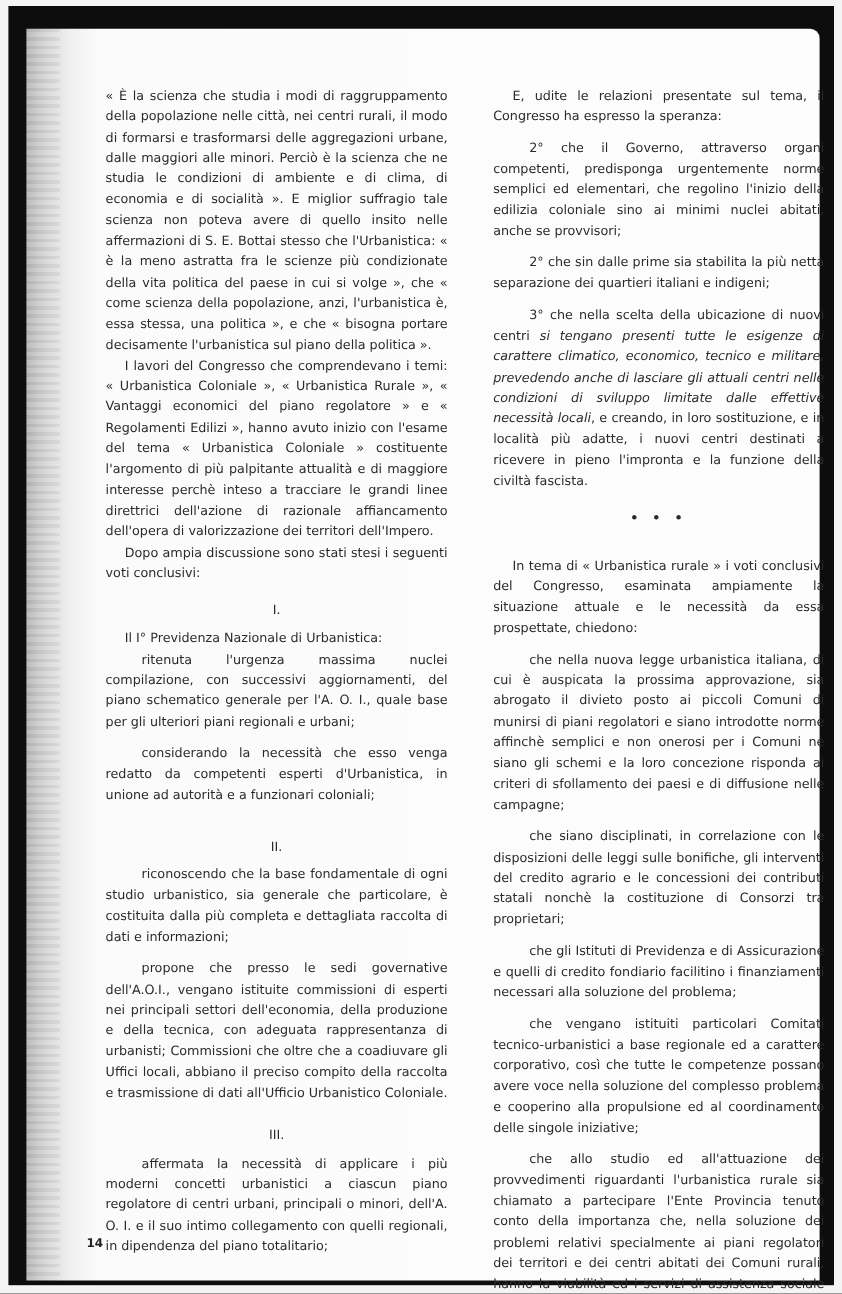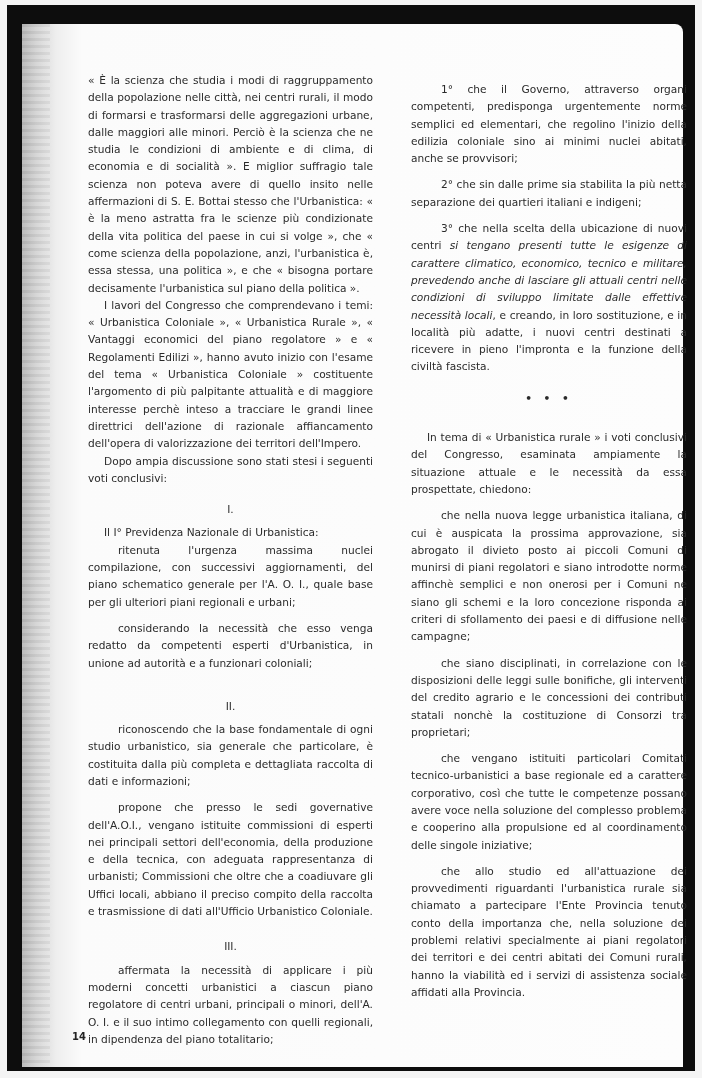--- a/index.html
+++ b/index.html
@@ -45,25 +45,27 @@
   <p class="ind gap">propone che presso le sedi governative dell'A.O.I., vengano istituite commissioni di esperti nei principali settori dell'economia, della produzione e della tecnica, con adeguata rappresentanza di urbanisti; Commissioni che oltre che a coadiuvare gli Uffici locali, abbiano il preciso compito della raccolta e trasmissione di dati all'Ufficio Urbanistico Coloniale.</p>
 
   <p class="roman" style="margin-top:18px">III.</p>
   <p class="ind">affermata la necessità di applicare i più moderni concetti urbanistici a ciascun piano regolatore di centri urbani, principali o minori, dell'A. O. I. e il suo intimo collegamento con quelli regionali, in dipendenza del piano totalitario;</p>
 
 </div>
 
 <div class="pagenum">14</div>
 
 <div class="col right">
-  <p class="ind gap">1° che il Governo, attraverso organi competenti, predisponga urgentemente norme semplici ed elementari, che regolino l'inizio della edilizia coloniale sino ai minimi nuclei abitati, anche se provvisori;</p>
+  <p class="ind-s">E, udite le relazioni presentate sul tema, il Congresso ha espresso la speranza:</p>
+  <p class="ind gap">2° che il Governo, attraverso organi competenti, predisponga urgentemente norme semplici ed elementari, che regolino l'inizio della edilizia coloniale sino ai minimi nuclei abitati, anche se provvisori;</p>
   <p class="ind gap">2° che sin dalle prime sia stabilita la più netta separazione dei quartieri italiani e indigeni;</p>
   <p class="ind gap"><span>3° che nella scelta della ubicazione di nuovi centri </span><em>si tengano presenti tutte le esigenze di carattere climatico, economico, tecnico e militare, prevedendo anche di lasciare gli attuali centri nelle condizioni di sviluppo limitate dalle effettive necessità locali</em><span>, e creando, in loro sostituzione, e in località più adatte, i nuovi centri destinati a ricevere in pieno l'impronta e la funzione della civiltà fascista.</span></p>
 
   <p class="stars">• • •</p>
 
   <p class="ind-s">In tema di « Urbanistica rurale » i voti conclusivi del Congresso, esaminata ampiamente la situazione attuale e le necessità da essa prospettate, chiedono:</p>
   <p class="ind gap">che nella nuova legge urbanistica italiana, di cui è auspicata la prossima approvazione, sia abrogato il divieto posto ai piccoli Comuni di munirsi di piani regolatori e siano introdotte norme affinchè semplici e non onerosi per i Comuni ne siano gli schemi e la loro concezione risponda ai criteri di sfollamento dei paesi e di diffusione nelle campagne;</p>
   <p class="ind gap">che siano disciplinati, in correlazione con le disposizioni delle leggi sulle bonifiche, gli interventi del credito agrario e le concessioni dei contributi statali nonchè la costituzione di Consorzi tra proprietari;</p>
+  <p class="ind gap">che gli Istituti di Previdenza e di Assicurazione e quelli di credito fondiario facilitino i finanziamenti necessari alla soluzione del problema;</p>
   <p class="ind gap">che vengano istituiti particolari Comitati tecnico-urbanistici a base regionale ed a carattere corporativo, così che tutte le competenze possano avere voce nella soluzione del complesso problema e cooperino alla propulsione ed al coordinamento delle singole iniziative;</p>
   <p class="ind gap">che allo studio ed all'attuazione dei provvedimenti riguardanti l'urbanistica rurale sia chiamato a partecipare l'Ente Provincia tenuto conto della importanza che, nella soluzione dei problemi relativi specialmente ai piani regolatori dei territori e dei centri abitati dei Comuni rurali, hanno la viabilità ed i servizi di assistenza sociale affidati alla Provincia.</p>
 
 </div>
 
 </body></html>

